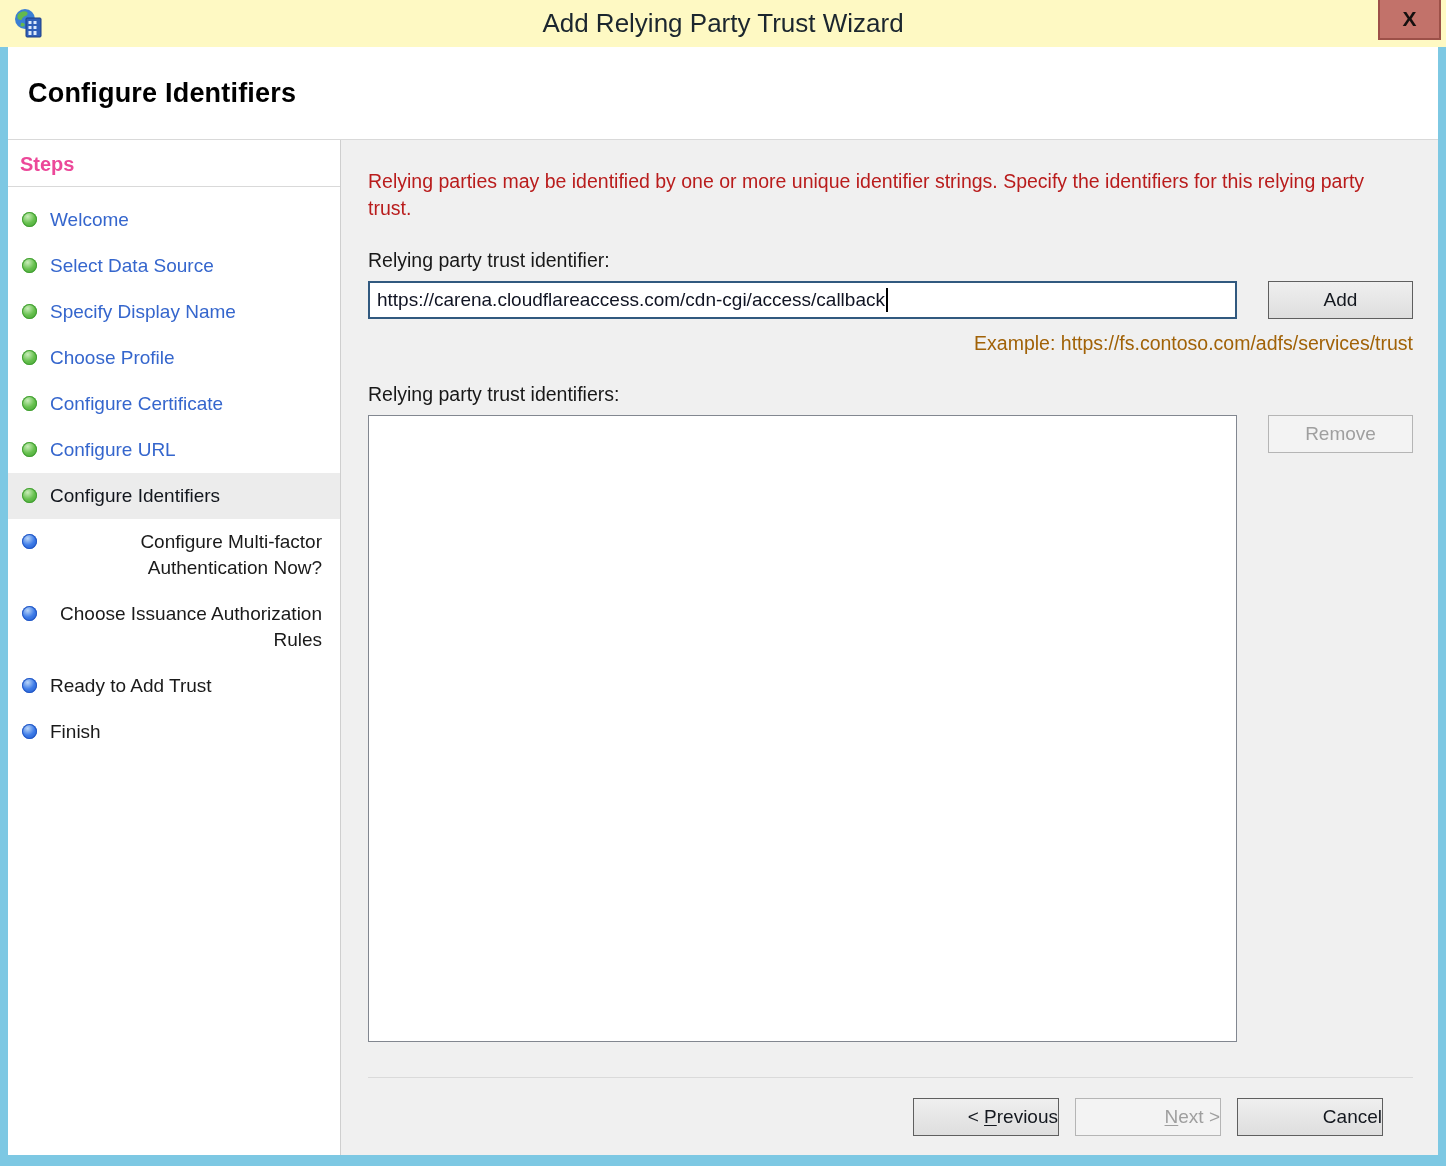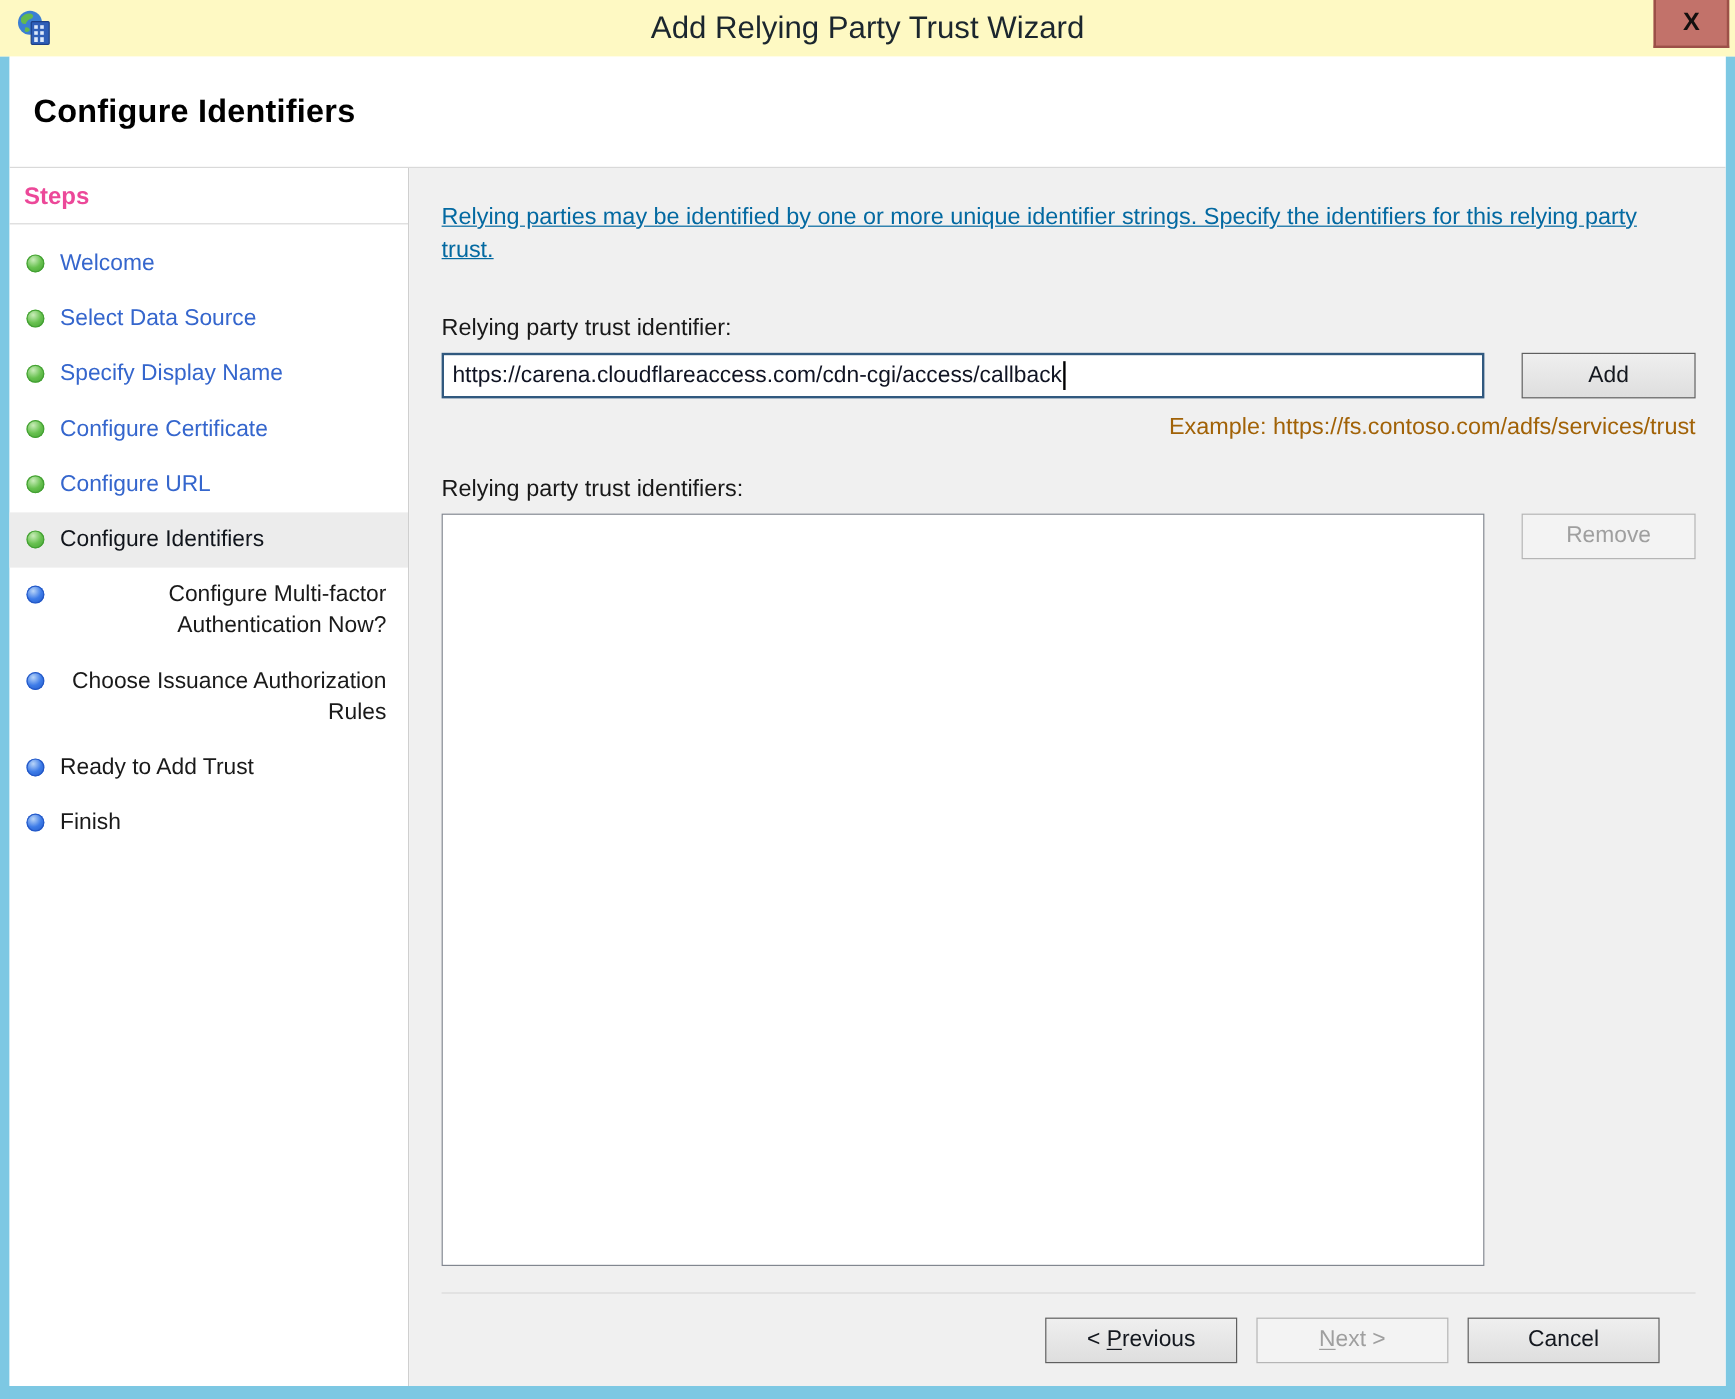--- a/index.html
+++ b/index.html
@@ -41,21 +41,21 @@
   .bullet.blue { background:radial-gradient(circle at 38% 30%, #b9d5f8 0%, #3e7ce8 48%, #1d55c4 100%);
     box-shadow:inset 0 0 0 1px #2458c6; }
   .step-label { padding-left:13px; font-size:19px; line-height:26px; color:#1a1a1a;text-align:right; }
   .step.done .step-label { color:#3566cd; cursor:pointer; }
   .step.current { background:#ececec; }
   .step.current .step-label { color:#11151c; }
 
   
   .main { flex:1; background:#f0f0f0; display:flex; flex-direction:column;
     padding:28px 25px 0 27px; min-height:0; }
-  .desc { font-size:19.5px; line-height:27px; color:#0369a1; max-width:1030px; margin-bottom:40px;text-decoration:underline; }
+  .desc { font-size:19.5px; line-height:27px; color:#b91c1c; max-width:1030px; margin-bottom:27px; }
   .field-label { font-size:19.5px; color:#181818; margin-bottom:9px; }
   .row { display:flex; align-items:flex-start; }
   .side-col { margin-left:auto; }
 
   .text-input { width:869px; height:38px; background:#fff;
     border:2px solid #31597f; padding:0 7px; display:flex; align-items:center;
     white-space:nowrap; overflow:hidden; cursor:text; }
   .input-text { font-size:19px; color:#101423; }
   .caret { display:inline-block; width:2px; height:24px; background:#000; margin-left:1px; }
 
@@ -68,21 +68,21 @@
     font-family:"Liberation Sans", sans-serif; cursor:pointer; }
   .btn.enabled { background:linear-gradient(#efefef, #dedede);
     border:1px solid #5f5f5f; color:#14181f; }
   .btn.disabled { background:#f3f3f3; border:1px solid #b5b5b5; color:#9f9f9f; cursor:default; }
   .btn u { text-underline-offset:2px; }
 
   
   .footer { margin-top:auto; height:78px; border-top:1px solid #dadada;
     display:flex; align-items:center; justify-content:flex-end; gap:16px;
     padding-right:30px; background:#f0f0f0; }
-  .footer .btn { width:160px; }
+  .footer .btn { width:146px;text-align:right; }
 </style>
 </head>
 <body>
 
 <div class="window">
 
   <div class="titlebar">
     <span class="app-icon">
       <svg viewBox="0 0 32 32" width="32" height="32">
         <circle cx="12" cy="12" r="10" fill="#3b7fd4"></circle>
@@ -117,20 +117,24 @@
             <span class="bullet green"></span>
             <span class="step-label">Welcome</span>
             </li>
           <li class="step done">
             <span class="bullet green"></span>
             <span class="step-label">Select Data Source</span>
             </li>
           <li class="step done">
             <span class="bullet green"></span>
             <span class="step-label">Specify Display Name</span>
+            </li>
+          <li class="step done">
+            <span class="bullet green"></span>
+            <span class="step-label">Choose Profile</span>
             </li>
           <li class="step done">
             <span class="bullet green"></span>
             <span class="step-label">Configure Certificate</span>
             </li>
           <li class="step done">
             <span class="bullet green"></span>
             <span class="step-label">Configure URL</span>
             </li>
           <li class="step current">

